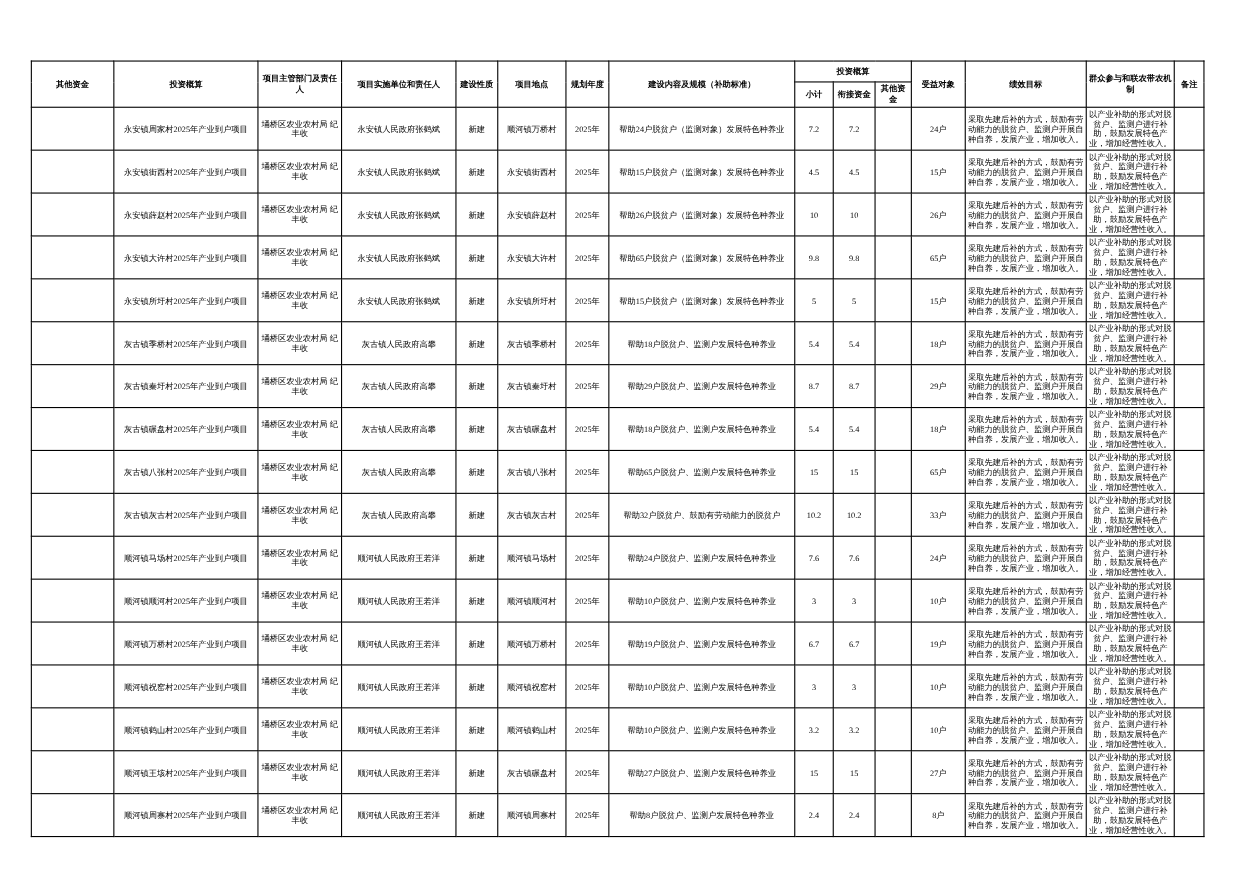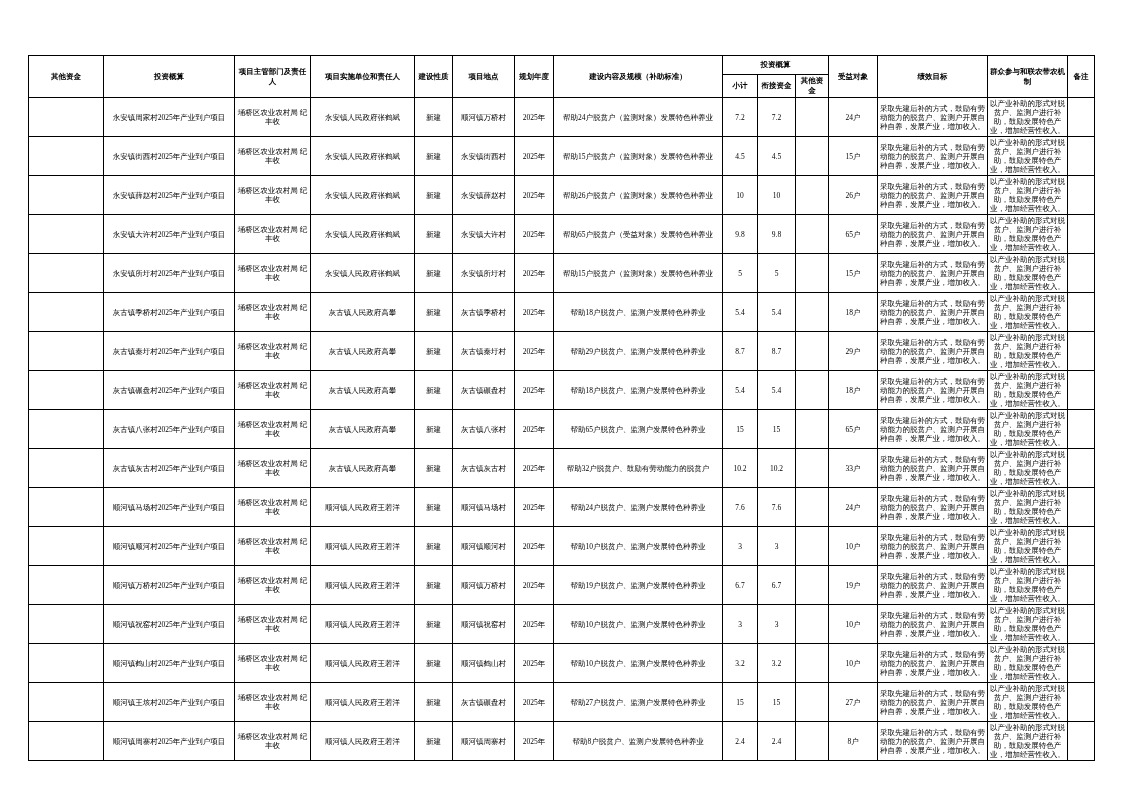--- a/index.html
+++ b/index.html
@@ -144,21 +144,21 @@
           <td class="col-note"></td>
         </tr>
         <tr>
           <td class="col-type"></td>
           <td class="col-name">永安镇大许村2025年产业到户项目</td>
           <td class="col-dept">埇桥区农业农村局 纪丰收</td>
           <td class="col-impl">永安镇人民政府张鹤斌</td>
           <td class="col-nature">新建</td>
           <td class="col-location">永安镇大许村</td>
           <td class="col-year">2025年</td>
-          <td class="col-content">帮助65户脱贫户（受益对象）发展特色种养业</td>
+          <td class="col-content">帮助65户脱贫户（监测对象）发展特色种养业</td>
           <td class="col-subtotal">9.8</td>
           <td class="col-linkage">9.8</td>
           <td class="col-other"></td>
           <td class="col-beneficiary">65户</td>
           <td class="col-performance">采取先建后补的方式，鼓励有劳动能力的脱贫户、监测户开展自种自养，发展产业，增加收入。</td>
           <td class="col-participation">以产业补助的形式对脱贫户、监测户进行补助，鼓励发展特色产业，增加经营性收入。</td>
           <td class="col-note"></td>
         </tr>
         <tr>
           <td class="col-type"></td>

